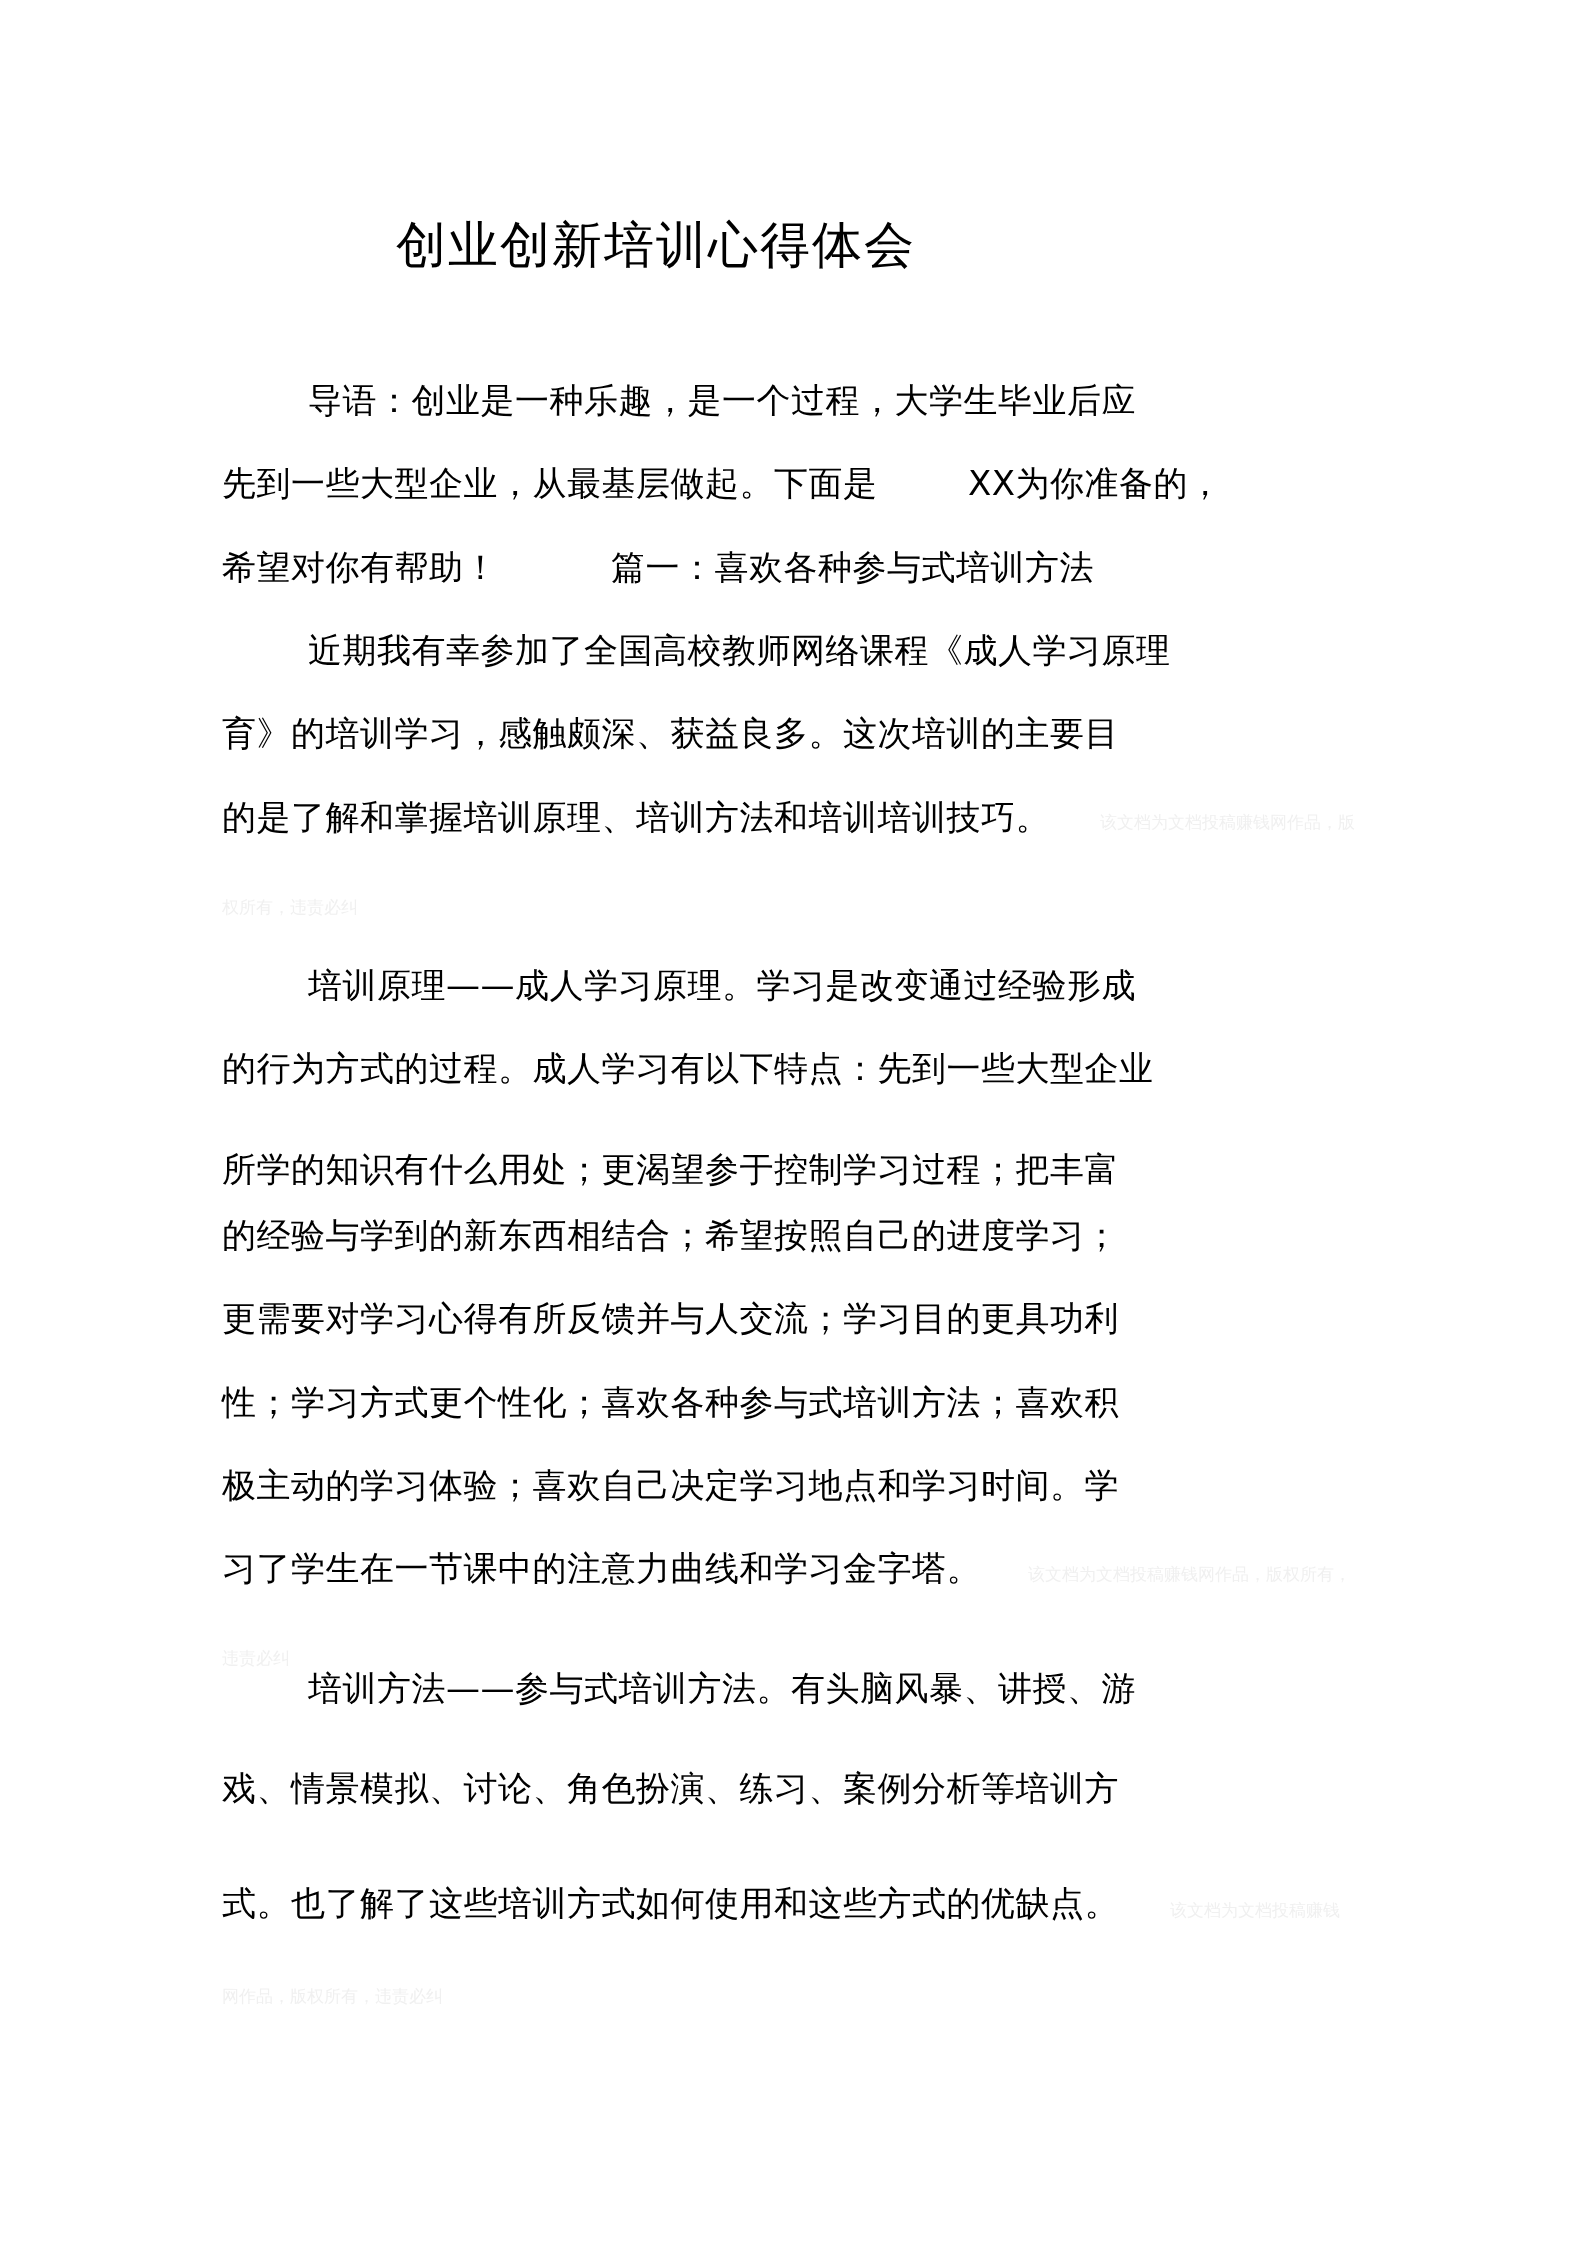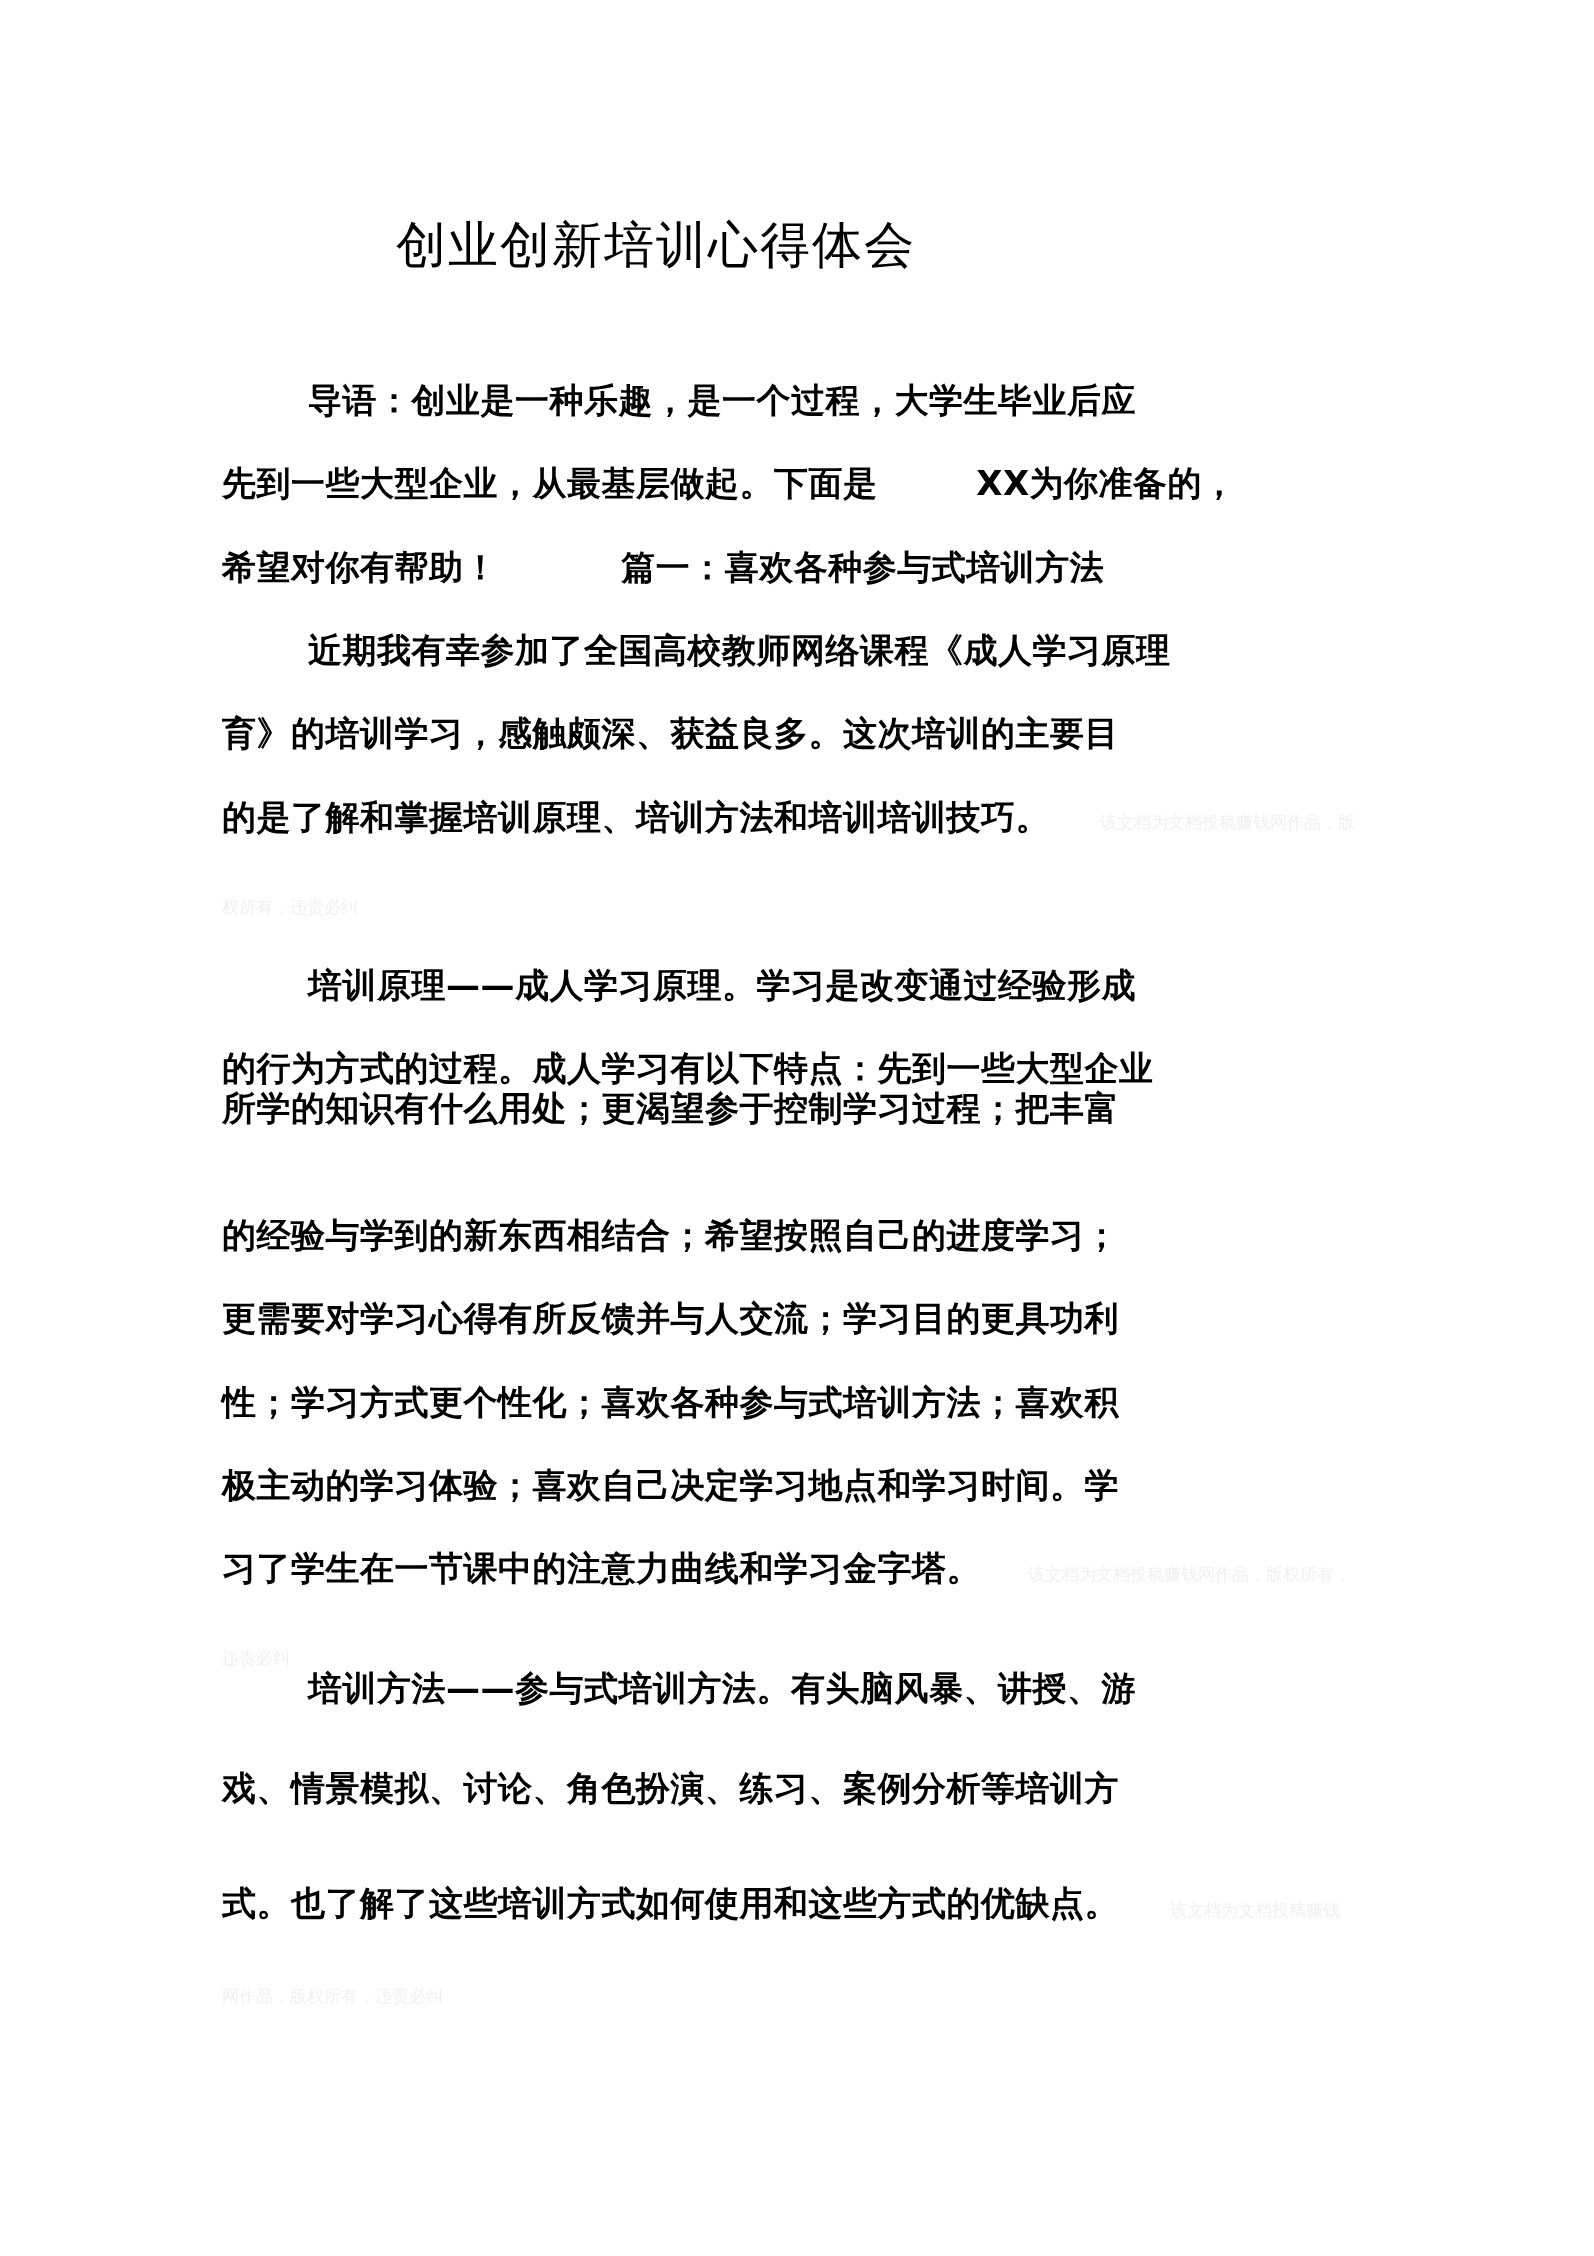--- a/index.html
+++ b/index.html
@@ -1,20 +1,20 @@
 <!DOCTYPE html>
 <html><head>
 <meta charset="utf-8">
 <style>
   html, body { margin: 0; padding: 0; background: #ffffff; }
   body { width: 1594px; height: 2256px; position: relative; overflow: hidden;
          font-family: "DejaVu Sans", "Liberation Sans", sans-serif; color: #000; }
   .title { position: absolute; top: 212px; left: 0; width: 1312px; text-align: center;
            font-size: 50px; letter-spacing: 2px; }
-  .line { position: absolute; left: 222px; font-size: 34px; white-space: pre; line-height: 40px; letter-spacing: 0.5px; font-weight: bold; }
+  .line { position: absolute; left: 222px; font-size: 34px; white-space: pre; line-height: 40px; letter-spacing: 0.5px; }
   .indent { left: 308px; }
   .wm { position: absolute; font-size: 17px; color: #f0f0f0; white-space: nowrap; line-height: 20px; }
 </style>
 </head>
 <body>
 
 <div>
   <div class="title">创业创新培训心得体会</div>
 
   <div class="line indent" style="top:380px">导语：创业是一种乐趣，是一个过程，大学生毕业后应</div>
@@ -22,21 +22,21 @@
   <div class="line" style="top:547px">希望对你有帮助！          篇一：喜欢各种参与式培训方法</div>
 
   <div class="line indent" style="top:630px">近期我有幸参加了全国高校教师网络课程《成人学习原理</div>
   <div class="line" style="top:713px">育》的培训学习，感触颇深、获益良多。这次培训的主要目</div>
   <div class="line" style="top:797px">的是了解和掌握培训原理、培训方法和培训培训技巧。</div>
   <div class="wm" style="top:812px; left:1100px">该文档为文档投稿赚钱网作品，版</div>
   <div class="wm" style="top:897px; left:222px">权所有，违责必纠</div>
 
   <div class="line indent" style="top:965px">培训原理——成人学习原理。学习是改变通过经验形成</div>
   <div class="line" style="top:1048px">的行为方式的过程。成人学习有以下特点：先到一些大型企业</div>
-  <div class="line" style="top:1088px">所学的知识有什么用处；更渴望参于控制学习过程；把丰富</div>
+  <div class="line" style="top:1149px">所学的知识有什么用处；更渴望参于控制学习过程；把丰富</div>
   <div class="line" style="top:1215px">的经验与学到的新东西相结合；希望按照自己的进度学习；</div>
   <div class="line" style="top:1298px">更需要对学习心得有所反馈并与人交流；学习目的更具功利</div>
   <div class="line" style="top:1382px">性；学习方式更个性化；喜欢各种参与式培训方法；喜欢积</div>
   <div class="line" style="top:1465px">极主动的学习体验；喜欢自己决定学习地点和学习时间。学</div>
   <div class="line" style="top:1548px">习了学生在一节课中的注意力曲线和学习金字塔。</div>
   <div class="wm" style="top:1564px; left:1028px">该文档为文档投稿赚钱网作品，版权所有，</div>
   <div class="wm" style="top:1648px; left:222px">违责必纠</div>
 
   <div class="line indent" style="top:1668px">培训方法——参与式培训方法。有头脑风暴、讲授、游</div>
   <div class="line" style="top:1768px">戏、情景模拟、讨论、角色扮演、练习、案例分析等培训方</div>

